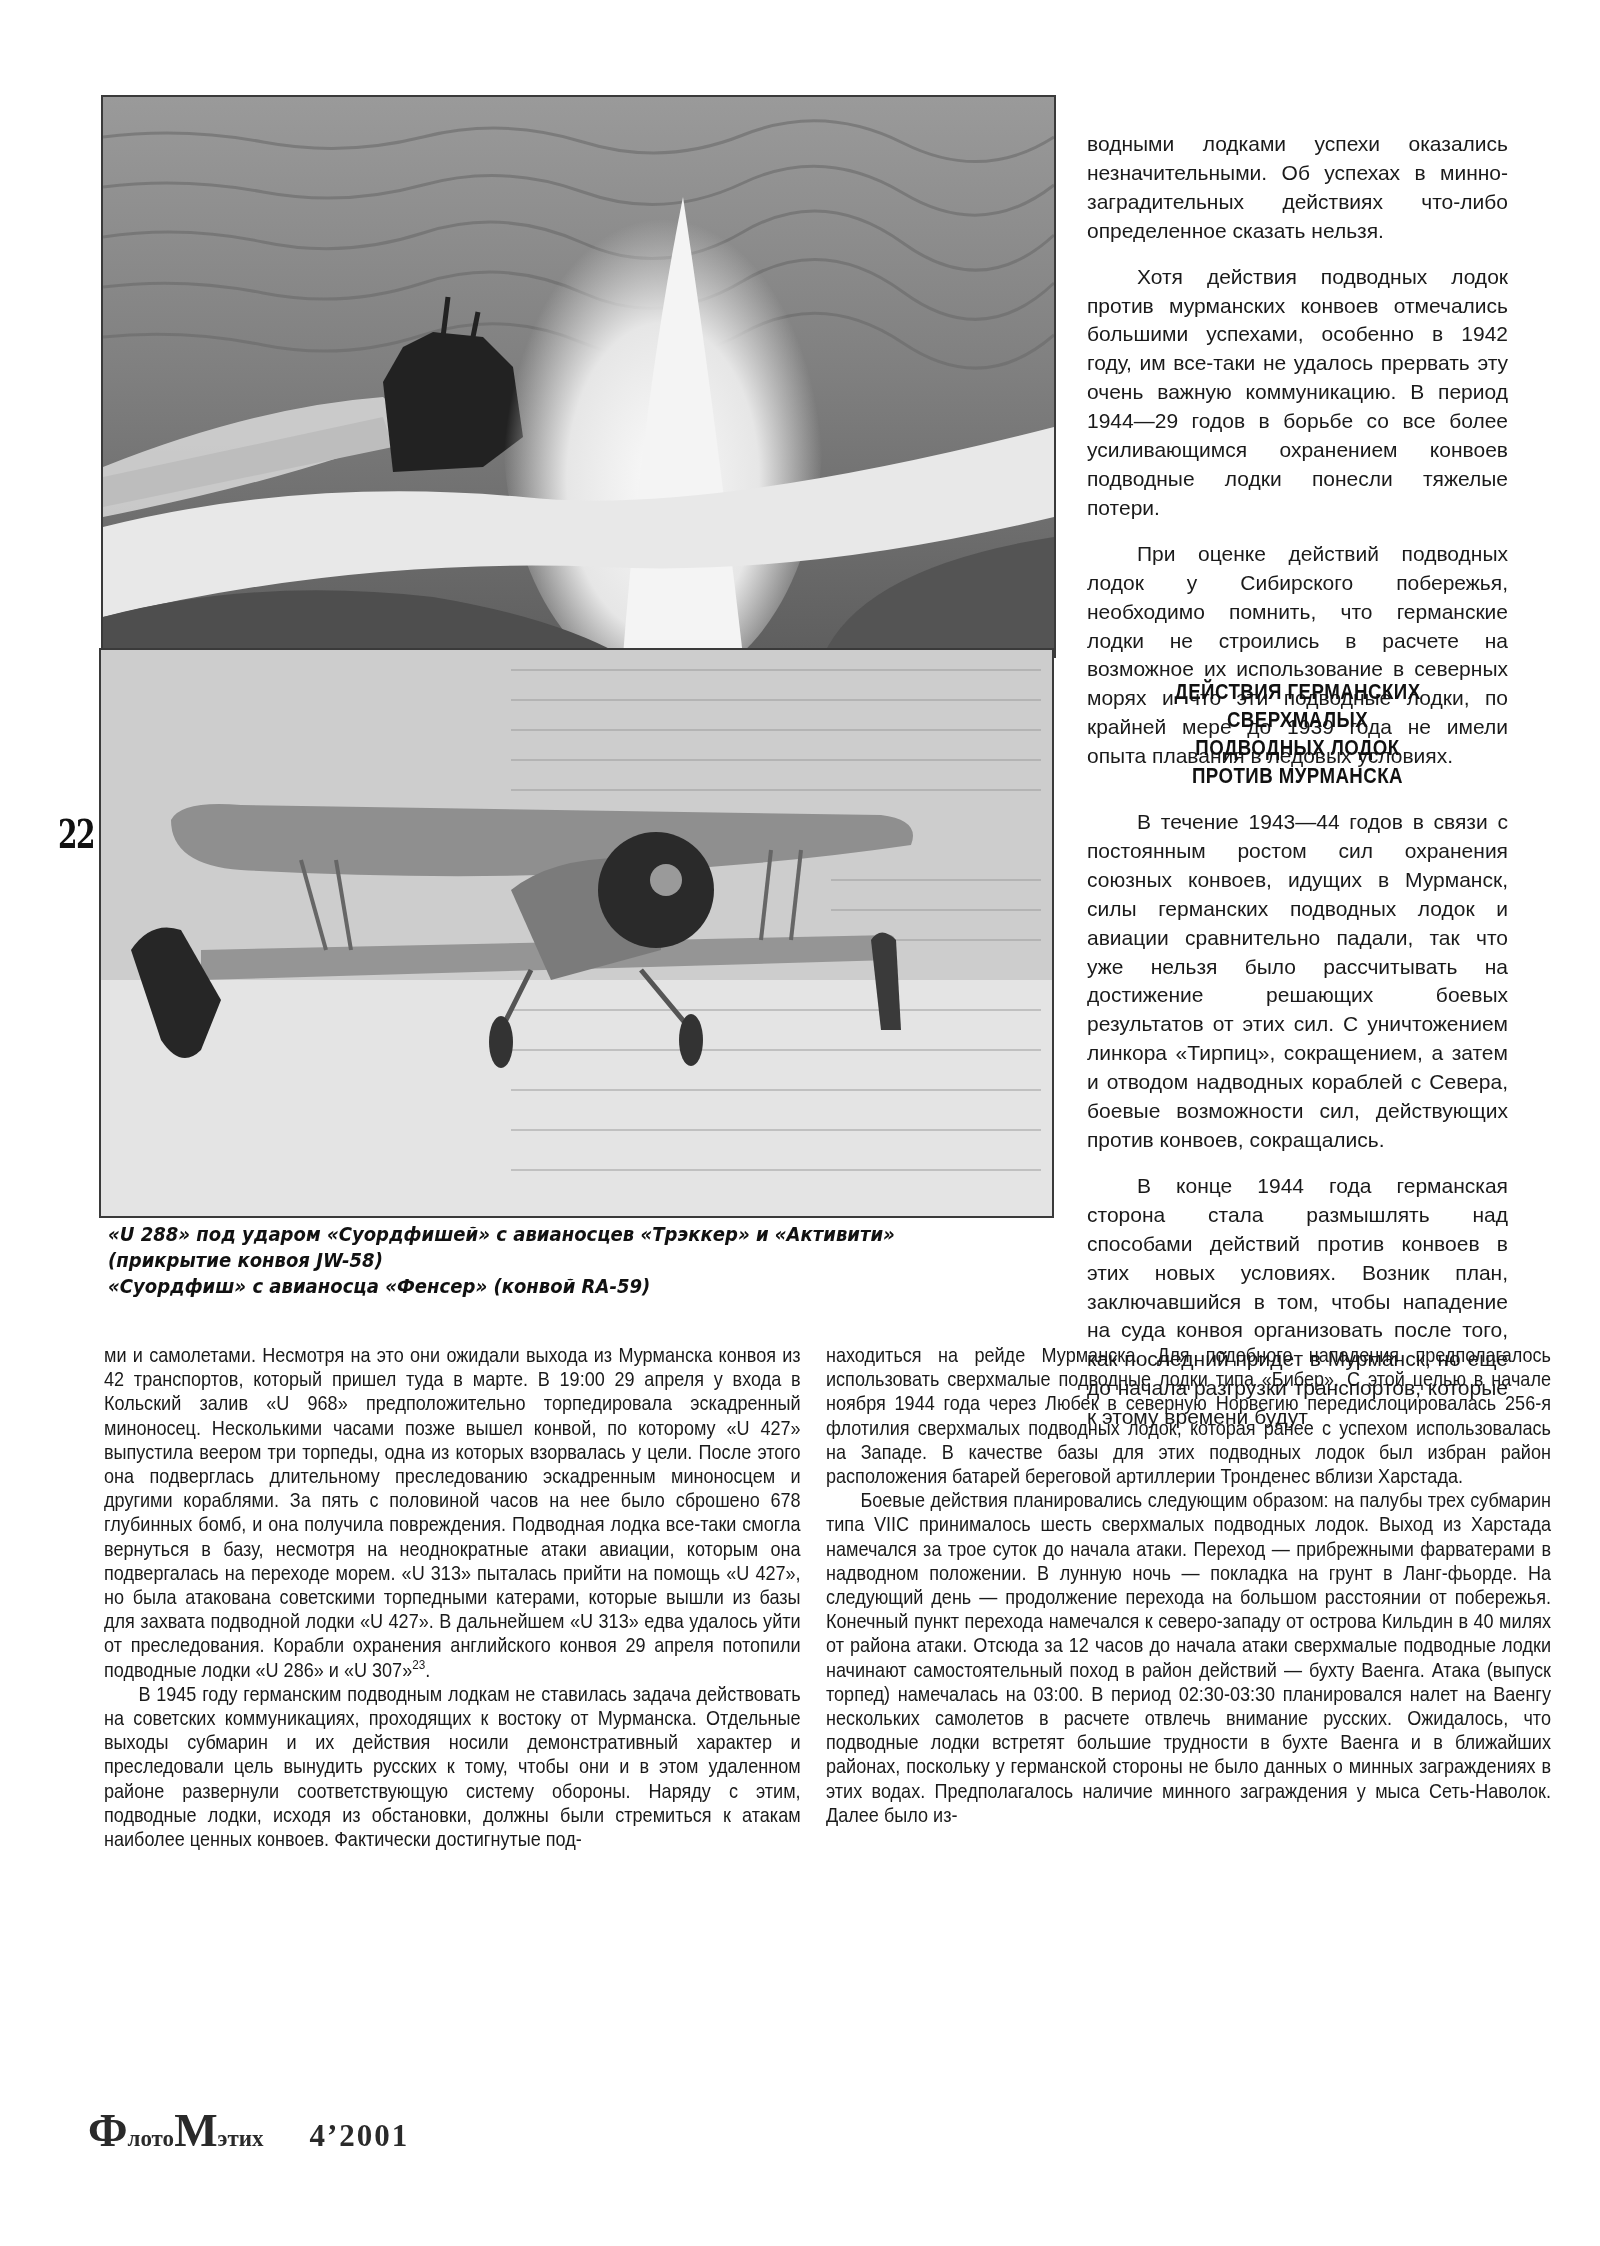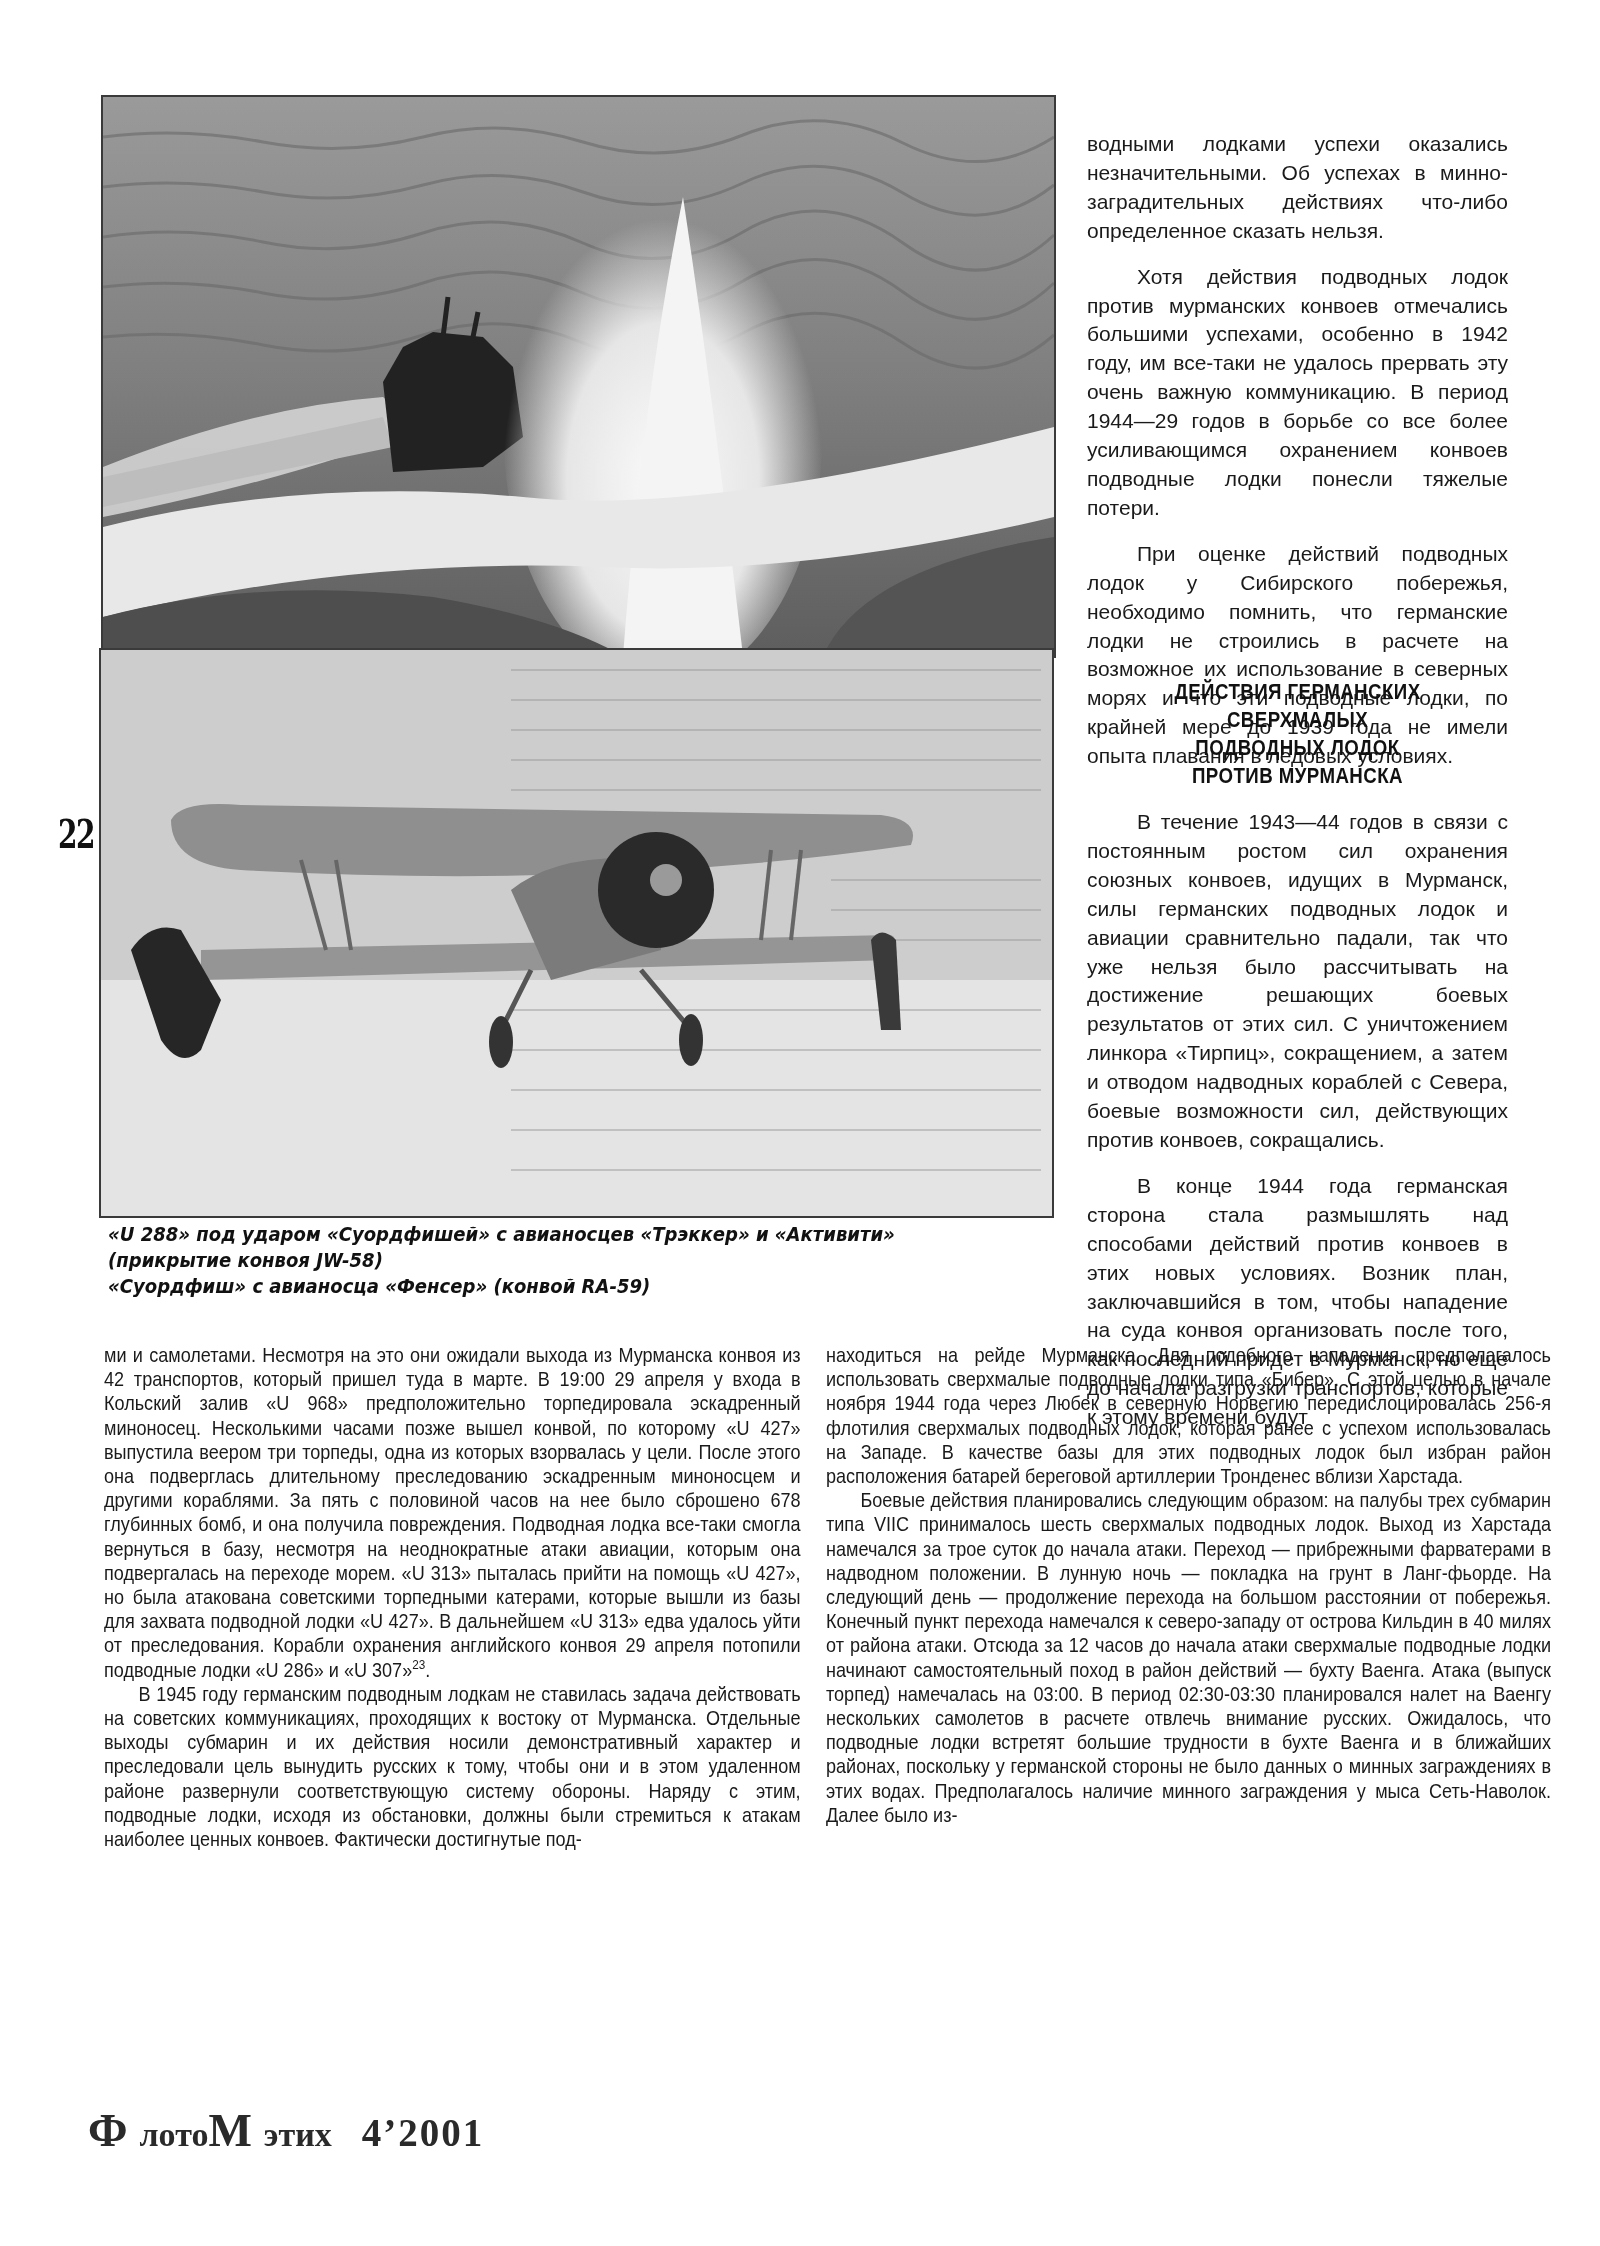--- a/index.html
+++ b/index.html
@@ -15,22 +15,22 @@
   .heading { left:1070px; top:678px; width:455px; text-align:center; font-family:"Liberation Sans", sans-serif; font-weight:bold; font-size:22px; line-height:28px; transform:scaleX(0.85); transform-origin:center top; letter-spacing:0.5px; color:#111; }
   .caption { left:108px; top:1221px; width:900px; font-family:"DejaVu Sans", sans-serif; font-style:italic; font-weight:bold; font-size:19px; line-height:26px; color:#111; transform:scaleX(0.95); transform-origin:left top; }
   .caption div { white-space:nowrap; }
   .ncol { font-family:"Liberation Sans", sans-serif; font-size:21px; line-height:24.2px; text-align:justify; transform:scaleX(0.86); transform-origin:left top; }
   .ncol p { margin:0; }
   .ncol p.ind { text-indent:40px; }
   #left-bottom { left:104px; top:1343px; width:810px; }
   #right-bottom { left:826px; top:1343px; width:843px; }
   .footer { left:88px; top:2104px; white-space:nowrap; font-family:"Liberation Serif", serif; font-weight:bold; color:#2a2a2a; }
   .footer .big { font-size:46px; }
-  .footer .small { font-size:34px;margin-left:12px; }
-  .footer .issue { font-size:39px; margin-left:30px; letter-spacing:2px; }
+  .footer .small { font-size:23px; }
+  .footer .issue { font-size:31px; margin-left:46px; letter-spacing:2px; }
   sup { font-size:65%; line-height:0; }
 </style>
 </head>
 <body>
 
 <div class="photo" id="photo-sub">
   <svg width="951" height="559" viewBox="0 0 951 559" preserveAspectRatio="none">
     <defs>
       <linearGradient id="sea" x1="0" y1="0" x2="0" y2="1">
         <stop offset="0" stop-color="#9a9a9a"></stop>

